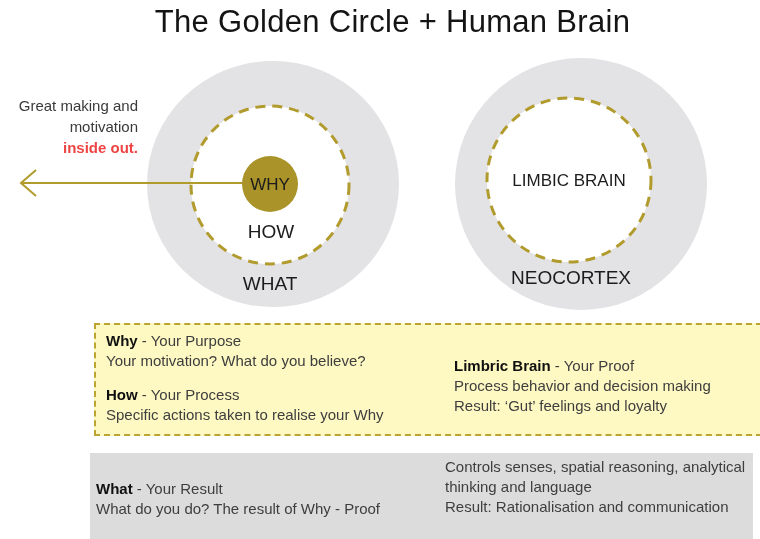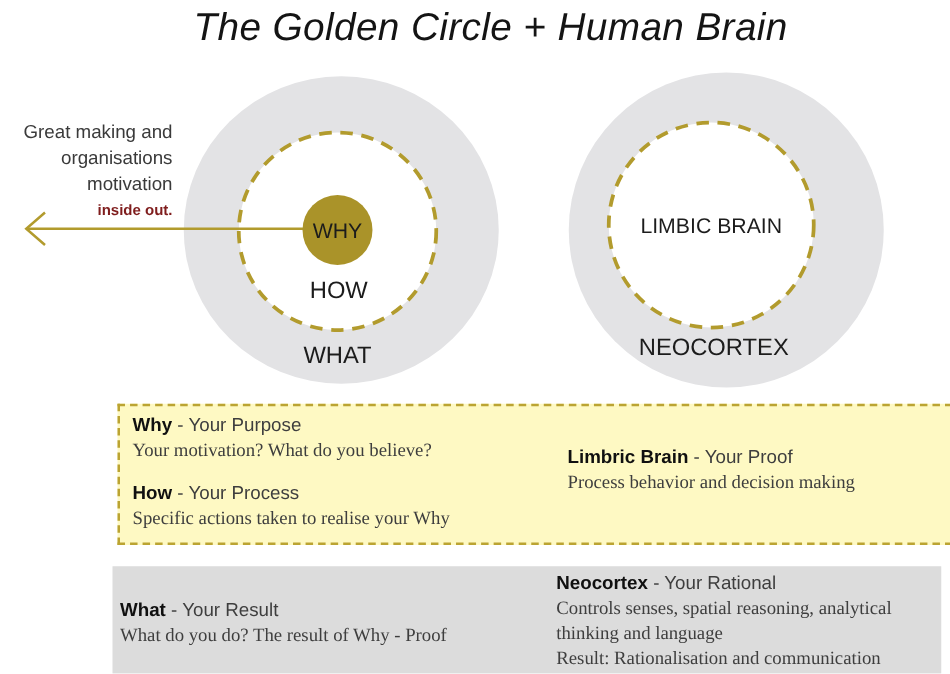--- a/index.html
+++ b/index.html
@@ -2,46 +2,46 @@
 <html><head>
 <meta charset="utf-8">
 <style>
   html,body{margin:0;padding:0;background:#fff;}
   .page{
     position:relative;width:760px;height:539px;background:#ffffff;overflow:hidden;
     font-family:"Liberation Sans",sans-serif;color:#3d3d3d;
   }
   .title{
     position:absolute;top:4px;left:70px;width:645px;text-align:center;
-    font-size:31px;font-weight:400;color:#141414;letter-spacing:0.3px;white-space:nowrap;font-style:italic;
+    font-size:31px;font-weight:400;color:#141414;letter-spacing:0.3px;white-space:nowrap;
   }
   .diagram-svg{position:absolute;top:0;left:0;}
   .svg-label{font-family:"Liberation Sans",sans-serif;fill:#1c1c1c;}
   .annotation{
     position:absolute;top:95px;left:0;width:138px;text-align:right;
     font-size:15px;line-height:21px;color:#3a3a3a;
   }
-  .annotation .bold-line{font-weight:700;color:#7f1d1d;font-size:12px;}
+  .annotation .bold-line{font-weight:700;color:#ef4444;font-size:15px;}
   .legend-dashed{
     position:absolute;left:94px;top:323px;width:668px;height:113px;
     border:2px dashed #bba432;background:#fef9c3;box-sizing:border-box;
   }
   .legend-gray{
     position:absolute;left:90px;top:453px;width:663px;height:86px;
     background:#dcdcdc;
   }
   .col{position:absolute;font-size:15px;line-height:20px;color:#3e3e3e;}
   .gc-col{left:10px;top:6px;}
   .brain-col{left:358px;top:31px;}
   .what-col{left:6px;top:26px;}
   .neo-col{left:355px;top:4px;}
   .legend-item{margin-bottom:14px;}
   .legend-item:last-child{margin-bottom:0;}
   .term{font-weight:700;color:#101010;}
-  .desc-line{margin:0;font-family:Liberation Serif, serif;}
+  .desc-line{margin:0;}
 </style>
 </head>
 <body>
 
 <div class="page">
 
   <div class="title">The Golden Circle + Human Brain</div>
 
   <svg class="diagram-svg" width="760" height="320" viewBox="0 0 760 320">
 
@@ -56,54 +56,53 @@
     <text class="svg-label" x="270" y="290" text-anchor="middle" font-size="19">WHAT</text>
 
     <ellipse cx="581" cy="184" rx="126" ry="126" fill="#e3e3e5"></ellipse>
     <circle cx="569" cy="180" r="82" fill="#ffffff" stroke="#b29b2d" stroke-width="3" stroke-dasharray="10 7"></circle>
     <text class="svg-label" x="569" y="186" text-anchor="middle" font-size="17">LIMBIC BRAIN</text>
     <text class="svg-label" x="571" y="284" text-anchor="middle" font-size="19">NEOCORTEX</text>
   </svg>
 
   <div class="annotation">
     <div>Great making and</div>
-    <div>organisations</div>
     <div>motivation</div>
     <div class="bold-line">inside out.</div>
   </div>
 
   <div class="legend-dashed">
     <div class="col gc-col">
       <div class="legend-item">
         <div><span class="term">Why</span><span> - Your Purpose</span></div>
         <div class="desc-line">Your motivation? What do you believe?</div>
       </div>
       <div class="legend-item">
         <div><span class="term">How</span><span> - Your Process</span></div>
         <div class="desc-line">Specific actions taken to realise your Why</div>
       </div>
     </div>
     <div class="col brain-col">
       <div class="legend-item">
         <div><span class="term">Limbric Brain</span><span> - Your Proof</span></div>
         <div class="desc-line">Process behavior and decision making</div>
+        <div class="desc-line">Result: ‘Gut’ feelings and loyalty</div>
       </div>
     </div>
   </div>
 
   <div class="legend-gray">
     <div class="col what-col">
       <div class="legend-item">
         <div><span class="term">What</span><span> - Your Result</span></div>
         <div class="desc-line">What do you do? The result of Why - Proof</div>
       </div>
     </div>
     <div class="col neo-col">
       <div class="legend-item">
-        <div><span class="term">Neocortex</span><span> - Your Rational</span></div>
         <div class="desc-line">Controls senses, spatial reasoning, analytical</div>
         <div class="desc-line">thinking and language</div>
         <div class="desc-line">Result: Rationalisation and communication</div>
       </div>
     </div>
   </div>
 
 </div>
 
 </body></html>

